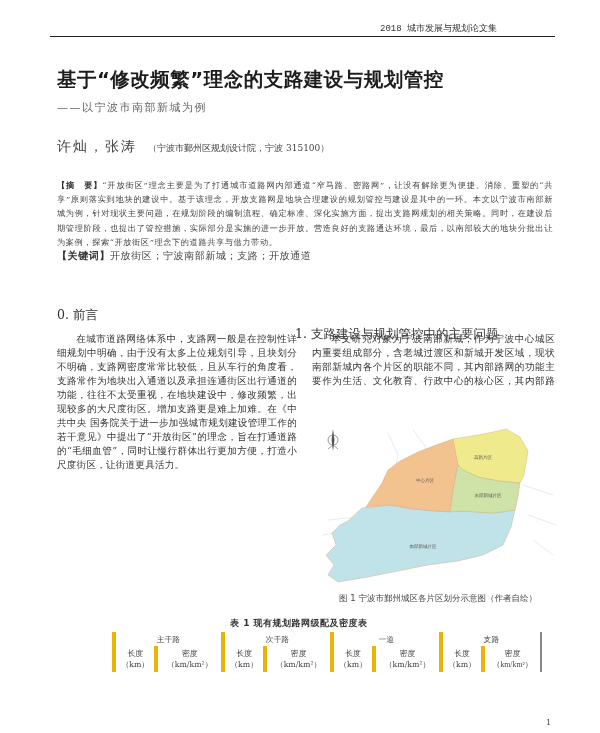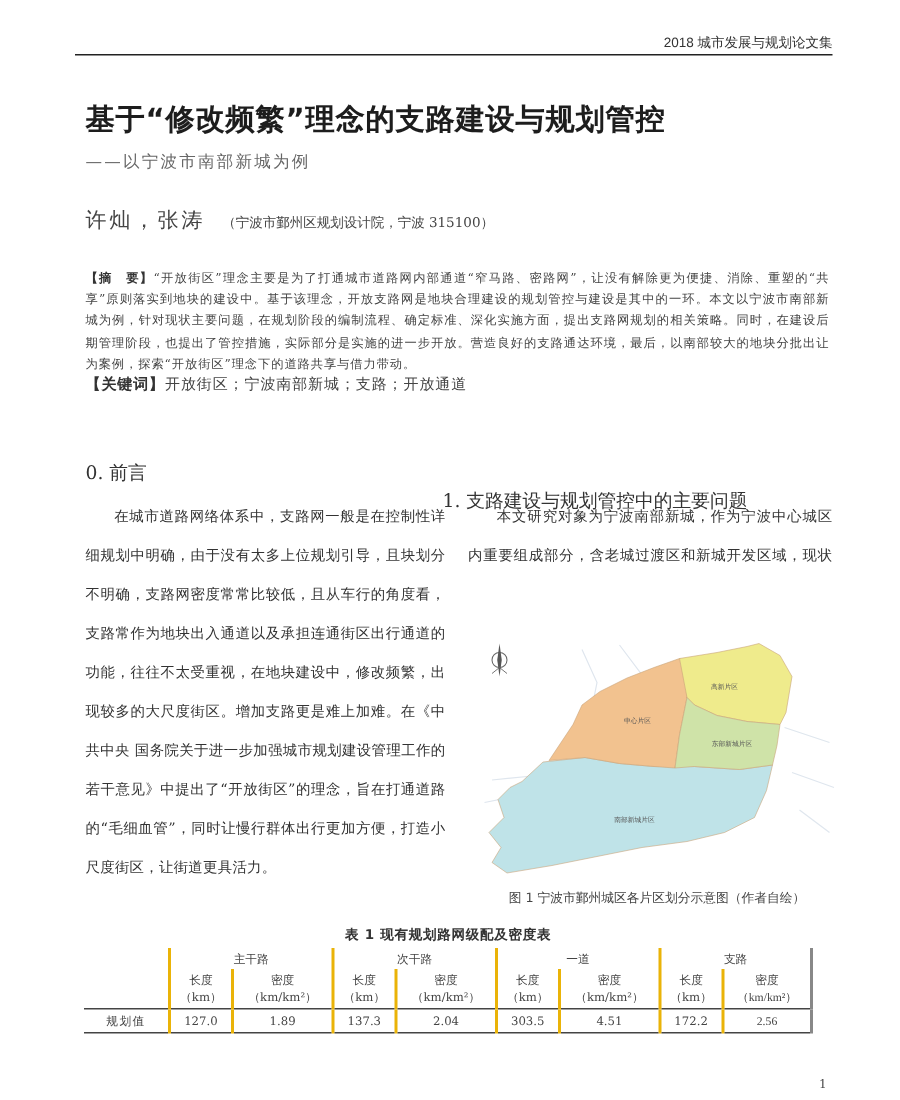--- a/index.html
+++ b/index.html
@@ -1,47 +1,47 @@
 <!DOCTYPE html>
 <html><head>
 <meta charset="utf-8">
 <style>
   html, body { margin:0; padding:0; background:#ffffff; }
   body { width:600px; height:733px; position:relative; overflow:hidden;
          font-family:"DejaVu Serif", serif; color:#222; }
   .abs { position:absolute; }
-  .running-head { left:380px; top:22px; width:175px; text-align:right; font-family:Liberation Sans, sans-serif;
+  .running-head { left:380px; top:22px; width:175px; text-align:left; font-family:Liberation Mono, monospace;
                   font-size:9px; color:#333; }
   .head-rule { left:50px; top:36px; width:505px; height:0; border-top:1.5px solid #222; }
   .title { left:57px; top:66px; font-family:"DejaVu Sans", sans-serif; font-size:19.5px; font-weight:bold;
            color:#1d1d1d; letter-spacing:0.5px; white-space:nowrap; }
   .subtitle { left:57px; top:100px; font-size:11px; color:#666; letter-spacing:1.5px; white-space:nowrap; }
   .authors { left:57px; top:136px; white-space:nowrap; color:#444;text-align:center; }
   .authors .names { font-size:14px; letter-spacing:2px; }
   .authors .aff { font-size:9px; margin-left:6px; }
   .abstract { left:57px; top:178px; width:496px; font-size:8.2px; line-height:14.2px; color:#444;
               text-align:justify; letter-spacing:0.6px; }
   .abstract .label { font-weight:bold; color:#333; }
   .keywords { left:57px; top:249px; width:496px; font-size:10px; color:#444; letter-spacing:0.6px; }
   .keywords .label { font-weight:bold; color:#333; }
   .h1 { font-size:12.5px; color:#333; white-space:nowrap; }
   .sec0 { left:57px; top:307px; }
   .sec1 { left:295px; top:307px;margin-top:19px; }
-  .col { font-size:9.6px; line-height:26px; color:#333; text-align:justify; letter-spacing:0.2px; }
+  .col { font-size:9.6px; line-height:14px; color:#333; text-align:justify; letter-spacing:0.2px; }
   .col p { margin:0; text-indent:2em; }
   .col-left { left:57px; top:332px; width:240px; }
   .col-right { left:312px; top:332px; width:243px; }
   .figure { left:318px; top:425px; width:240px; height:162px; }
   .fig-caption { left:318px; top:593px; width:240px; text-align:center; font-family:"DejaVu Sans", sans-serif;
                  font-size:8.5px; color:#444; }
   .tbl-caption { left:230px; top:617px; font-family:"DejaVu Sans", sans-serif; font-size:9px; font-weight:bold;
                  color:#333; white-space:nowrap; letter-spacing:0.5px; }
   table.data { position:absolute; left:56px; top:632px; width:486px; border-collapse:collapse;
                font-size:7.8px; color:#444; text-align:center; }
-  table.data td, table.data th { font-weight:normal; padding:0; border-left:2px solid #eab308; }
+  table.data td, table.data th { font-weight:normal; padding:0; border-left:4px solid #eab308; }
   table.data tr > :first-child { border-left:none; }
   table.data tr > :last-child { border-right:2px solid #888;font-family:Liberation Serif, serif; }
   table.data .grp { height:14px; }
   table.data .sub td { line-height:11px; height:26px; }
   table.data .row1 td { height:15px; border-top:1px solid #444; border-bottom:1px solid #444; }
   table.data .row2 td { height:16px; border-bottom:2px solid #777; }
   table.data .row1 td:first-child, table.data .row2 td:first-child { letter-spacing:1px; }
   .page-num { left:546px; top:718px; font-size:8px; color:#444; }
 </style>
 </head>
@@ -125,27 +125,16 @@
     <td></td>
     <td><span>长度</span><br><span>（km）</span></td>
     <td><span>密度</span><br><span>（km/km²）</span></td>
     <td><span>长度</span><br><span>（km）</span></td>
     <td><span>密度</span><br><span>（km/km²）</span></td>
     <td><span>长度</span><br><span>（km）</span></td>
     <td><span>密度</span><br><span>（km/km²）</span></td>
     <td><span>长度</span><br><span>（km）</span></td>
     <td><span>密度</span><br><span>（km/km²）</span></td>
   </tr>
-  <tr class="row1">
-    <td>规划值</td>
-    <td>127.0</td>
-    <td>1.89</td>
-    <td>137.3</td>
-    <td>2.04</td>
-    <td>303.5</td>
-    <td>4.51</td>
-    <td>172.2</td>
-    <td>2.56</td>
-  </tr>
 </tbody>
   </table>
 
 <div class="abs page-num">1</div>
 
 </body></html>

